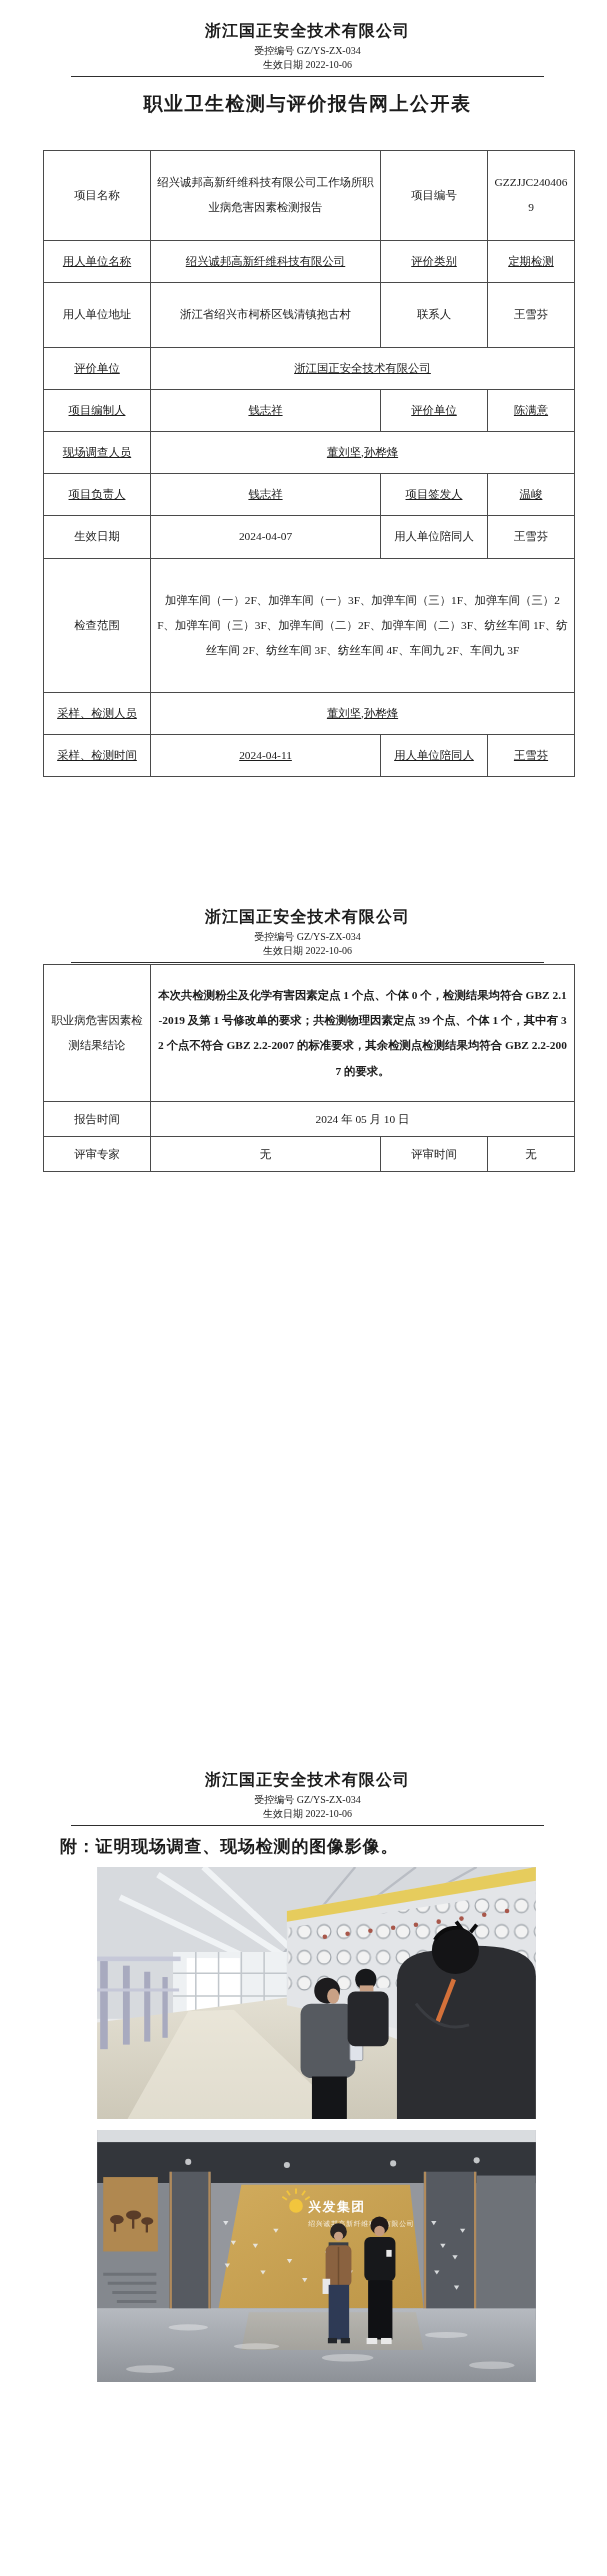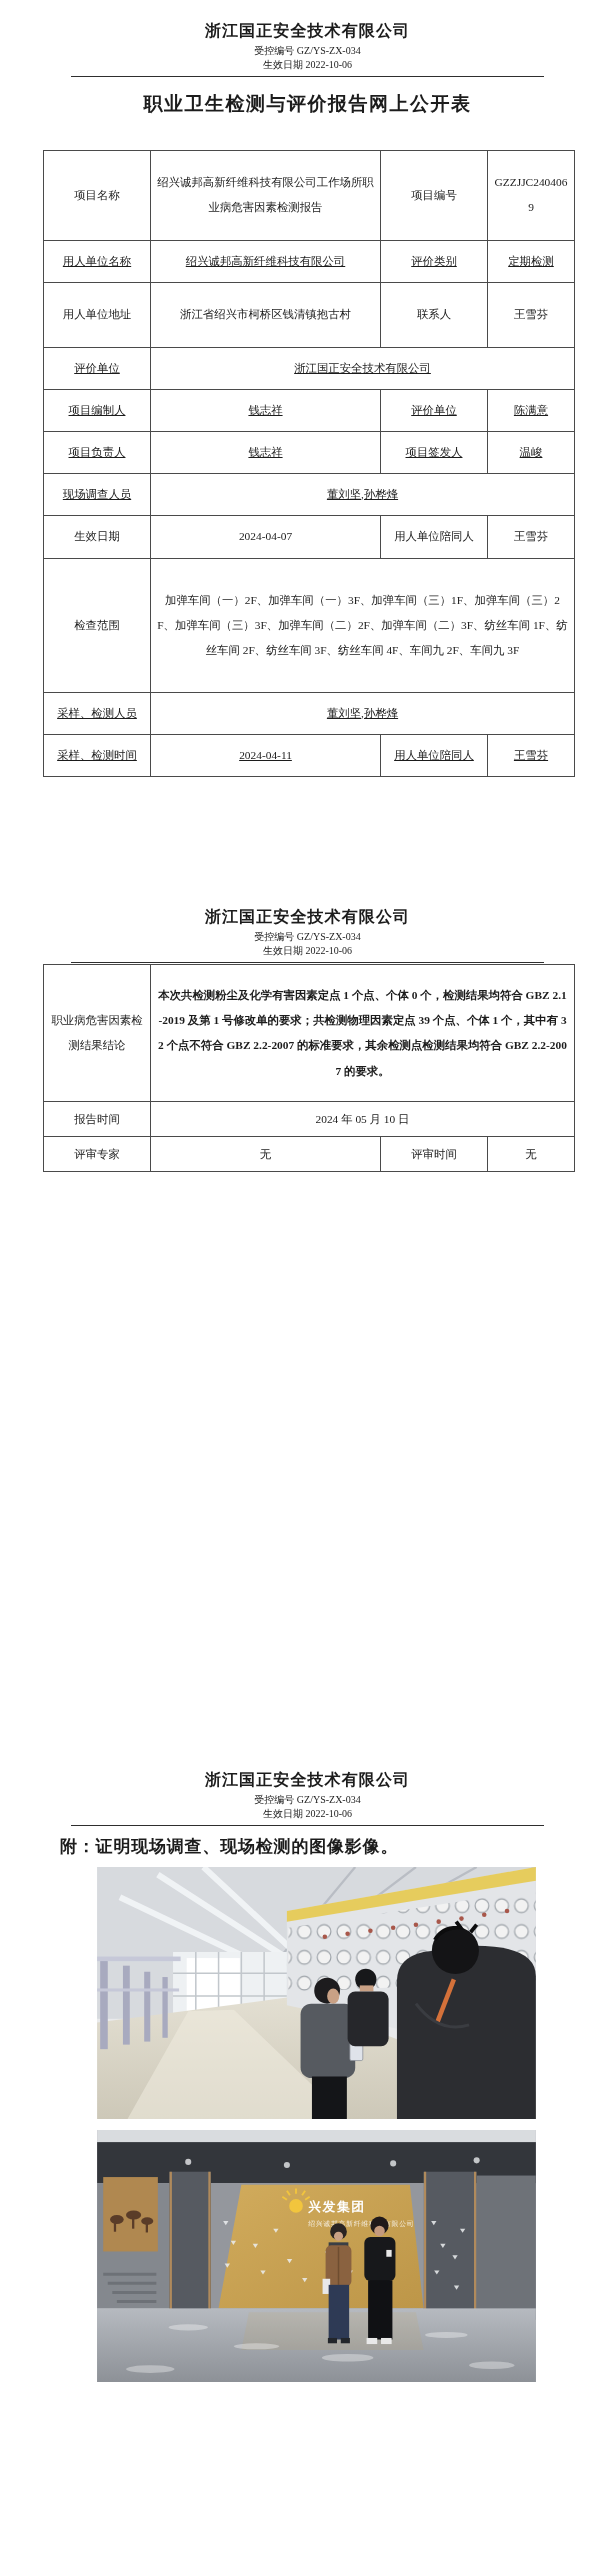--- a/index.html
+++ b/index.html
@@ -93,28 +93,28 @@
       <td class="lbl">评价单位</td>
       <td colspan="3">浙江国正安全技术有限公司</td>
     </tr>
     <tr class="r55">
       <td class="lbl">项目编制人</td>
       <td>钱志祥</td>
       <td class="lbl">评价单位</td>
       <td>陈满意</td>
     </tr>
     <tr class="r55">
+      <td class="lbl">现场调查人员</td>
+      <td colspan="3">董刘坚,孙桦烽</td>
+    </tr>
+    <tr class="r55">
       <td class="lbl">项目负责人</td>
       <td>钱志祥</td>
       <td class="lbl">项目签发人</td>
       <td>温峻</td>
-    </tr>
-    <tr class="r55">
-      <td class="lbl">现场调查人员</td>
-      <td colspan="3">董刘坚,孙桦烽</td>
     </tr>
     <tr class="r57">
       <td class="lbl">生效日期</td>
       <td>2024-04-07</td>
       <td class="lbl">用人单位陪同人</td>
       <td>王雪芬</td>
     </tr>
     <tr class="r177">
       <td class="lbl">检查范围</td>
       <td colspan="3" class="lh-xl">加弹车间（一）2F、加弹车间（一）3F、加弹车间（三）1F、加弹车间（三）2F、加弹车间（三）3F、加弹车间（二）2F、加弹车间（二）3F、纺丝车间 1F、纺丝车间 2F、纺丝车间 3F、纺丝车间 4F、车间九 2F、车间九 3F</td>

